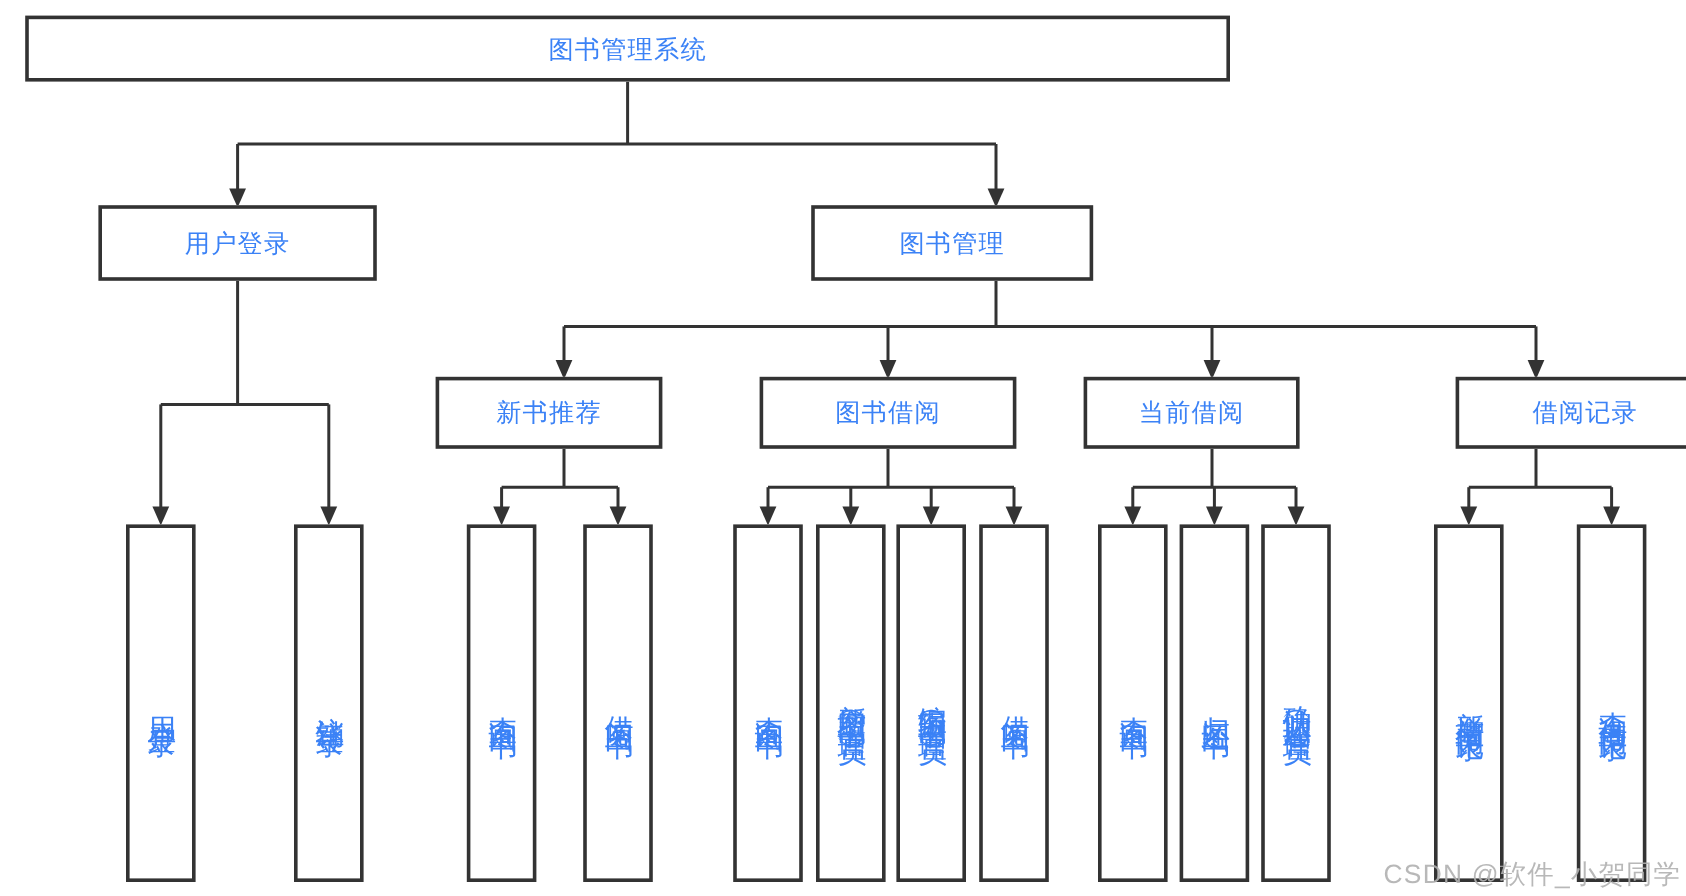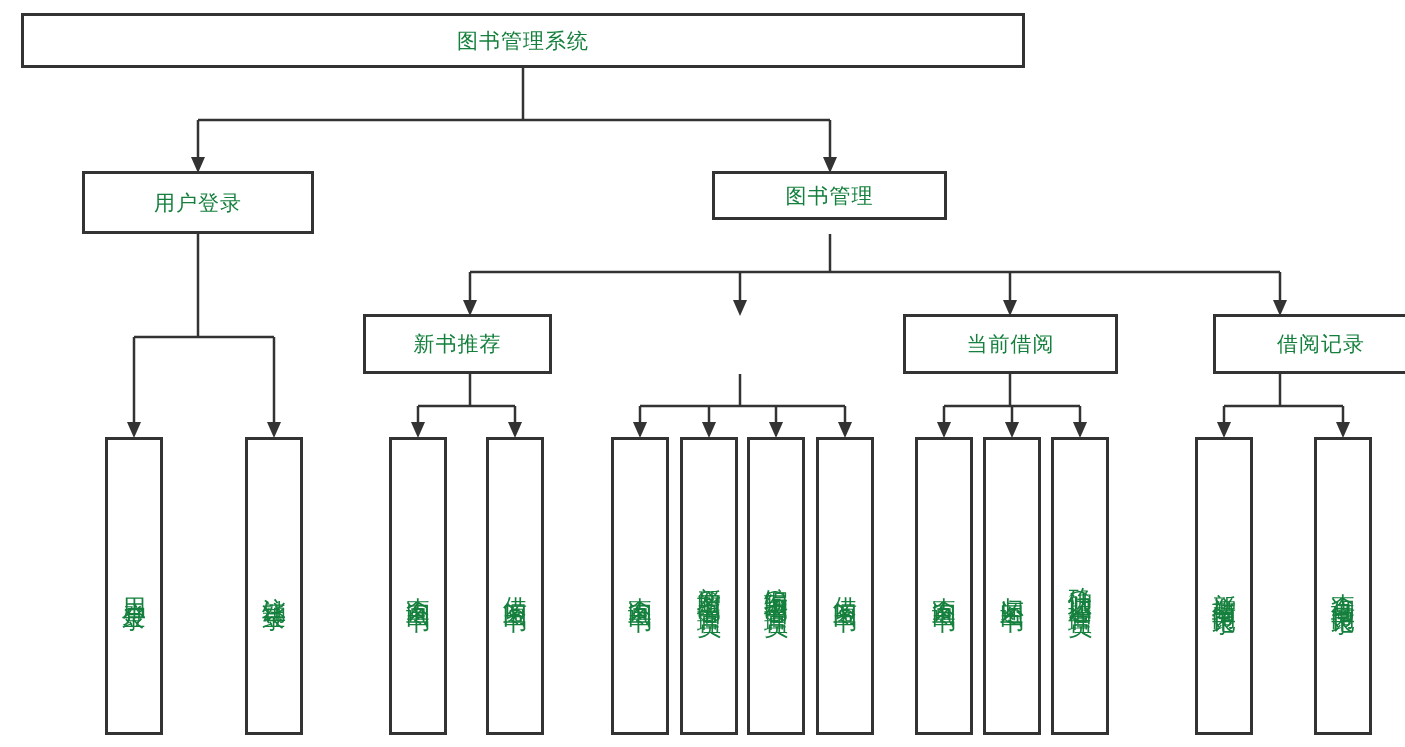--- a/index.html
+++ b/index.html
@@ -18,21 +18,21 @@
     z-index: 1;
   }
   .node {
     position: absolute;
     box-sizing: border-box;
     border: 3px solid #333333;
     background: #ffffff;
     display: flex;
     align-items: center;
     justify-content: center;
-    color: #15803d;
+    color: #3b82f6;
     z-index: 2;
   }
   .h-node { font-size: 21px; letter-spacing: 1px; }
   .v-node .v-text {
     writing-mode: vertical-rl;
     font-size: 24px;
     letter-spacing: 4px;
     line-height: 1;
     white-space: nowrap;
   }
@@ -125,28 +125,31 @@
     </g>
   </svg>
 
   <div class="node h-node" style="left:21px; top:13px; width:1004px; height:55px;">
     <span>图书管理系统</span>
   </div>
 
   <div class="node h-node" style="left:82px; top:171px; width:232px; height:63px;">
     <span>用户登录</span>
   </div>
-  <div class="node h-node" style="left:712px; top:171px; width:235px; height:49px;">
+  <div class="node h-node" style="left:676px; top:171px; width:235px; height:63px;">
     <span>图书管理</span>
   </div>
 
   <div class="node h-node" style="left:363px; top:314px; width:189px; height:60px;">
     <span>新书推荐</span>
   </div>
-  <div class="node h-node" style="left:903px; top:314px; width:215px; height:60px;">
+  <div class="node h-node" style="left:633px; top:314px; width:214px; height:60px;">
+    <span>图书借阅</span>
+  </div>
+  <div class="node h-node" style="left:903px; top:314px; width:180px; height:60px;">
     <span>当前借阅</span>
   </div>
   <div class="node h-node" style="left:1171px; top:314px; width:216px; height:60px;margin-left:42px;">
     <span>借阅记录</span>
   </div>
 
   <div class="node v-node" style="left:105px; top:437px; width:58px; height:298px;">
     <span class="v-text">用户登录</span>
   </div>
   <div class="node v-node" style="left:245px; top:437px; width:58px; height:298px;">
@@ -183,14 +186,15 @@
     <span class="v-text">确认归还（管理员）</span>
   </div>
 
   <div class="node v-node" style="left:1195px; top:437px; width:58px; height:298px;">
     <span class="v-text">新增借阅记录</span>
   </div>
   <div class="node v-node" style="left:1314px; top:437px; width:58px; height:298px;">
     <span class="v-text">查询借阅记录</span>
   </div>
 
+  <div class="watermark">CSDN @软件_小贺同学</div>
 
 </div>
 
 </body></html>

